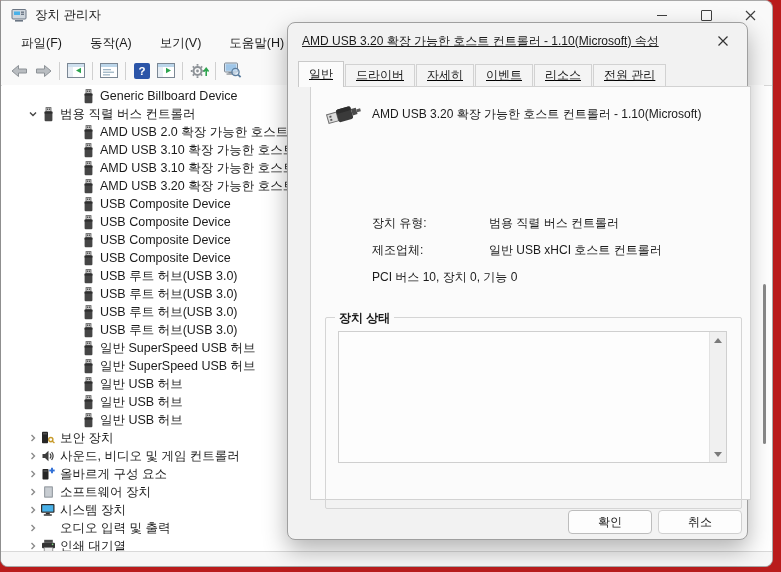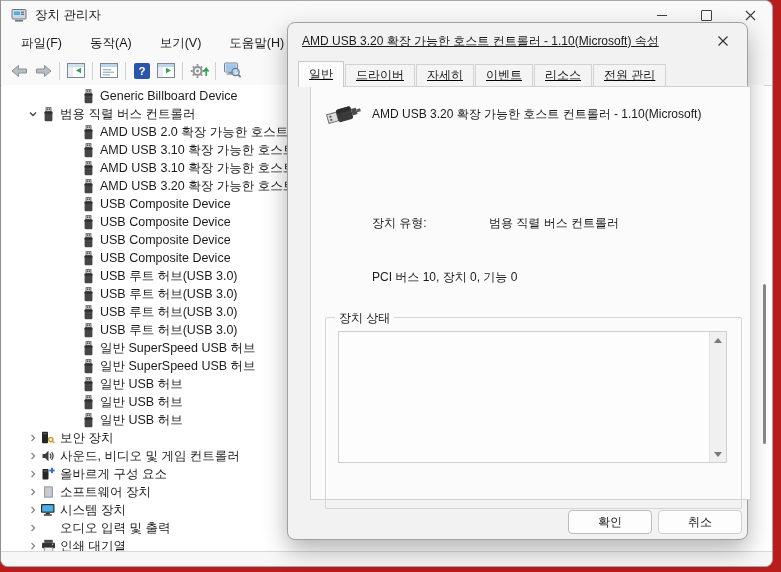--- a/index.html
+++ b/index.html
@@ -52,21 +52,21 @@
     border:1px solid #d2d2d2;box-sizing:border-box;z-index:1;margin-left:12px;}
 
   .dev-head{position:absolute;left:13px;top:13px;display:flex;align-items:flex-start;}
   .dev-usb-icon{width:40px;height:28px;flex:0 0 auto;}
   .dev-name{margin-left:8px;font-size:12px;color:#1a1a1a;padding-top:6px;}
 
   .dev-field{position:absolute;left:61px;font-size:12px;color:#1a1a1a;display:flex;}
   .dev-field .f-label{width:117px;flex:0 0 auto;}
   .dev-field .f-value{}
 
-  .grp{position:absolute;left:14px;top:230px;width:415px;height:190px;border:1px solid #d5d5d5;border-radius:2px;}
+  .grp{position:absolute;left:14px;top:230px;width:415px;height:190px;border:1px solid #d5d5d5;border-radius:2px;font-weight:bold;}
   .grp-label{position:absolute;left:9px;top:-8px;background:#fbfbfb;padding:0 4px;font-size:12px;color:#1a1a1a;}
   .status-box{position:absolute;left:12px;top:13px;width:389px;height:132px;background:#fdfdfd;border:1px solid #cfcfcf;box-sizing:border-box;}
   .status-text{position:absolute;left:9px;top:6px;right:24px;font-size:12px;color:#1a1a1a;}
   .sb-track{position:absolute;right:0;top:0;width:16px;bottom:0;background:#f0f0f0;border-left:1px solid #e2e2e2;}
   .sb-arrow{position:absolute;left:0;width:16px;height:16px;display:flex;align-items:center;justify-content:center;}
   .sb-up{top:0;} .sb-down{bottom:0;}
   .tri-up{width:0;height:0;border-left:4px solid transparent;border-right:4px solid transparent;border-bottom:5px solid #7a7a7a;}
   .tri-down{width:0;height:0;border-left:4px solid transparent;border-right:4px solid transparent;border-top:5px solid #7a7a7a;}
 
   .dlg-btn{position:absolute;top:487px;width:84px;height:24px;background:#fdfdfd;border:1px solid #d0d0d0;
@@ -604,20 +604,24 @@
               </g>
             </svg>
         </span>
         <span class="dev-name">AMD USB 3.20 확장 가능한 호스트 컨트롤러 - 1.10(Microsoft)</span>
       </div>
 
       <div class="dev-field" style="top:128px;">
         <span class="f-label">장치 유형:</span>
         <span class="f-value">범용 직렬 버스 컨트롤러</span>
       </div>
+      <div class="dev-field" style="top:155px;">
+        <span class="f-label">제조업체:</span>
+        <span class="f-value">일반 USB xHCI 호스트 컨트롤러</span>
+      </div>
       <div class="dev-field" style="top:182px;">
         <span class="f-value">PCI 버스 10, 장치 0, 기능 0</span>
       </div>
 
       <div class="grp">
         <span class="grp-label">장치 상태</span>
         <div class="status-box">
           <div class="sb-track">
             <div class="sb-arrow sb-up">
                 <span class="tri-up"></span>

